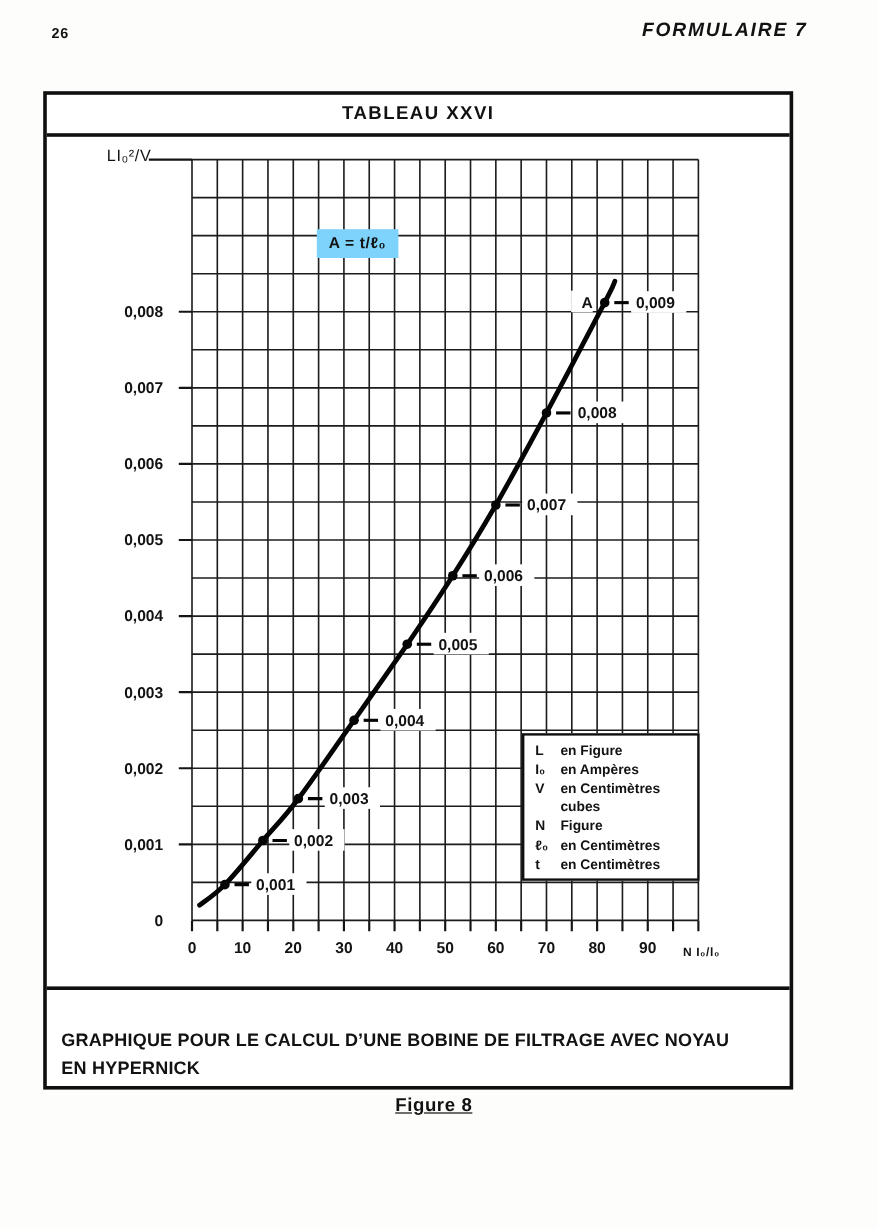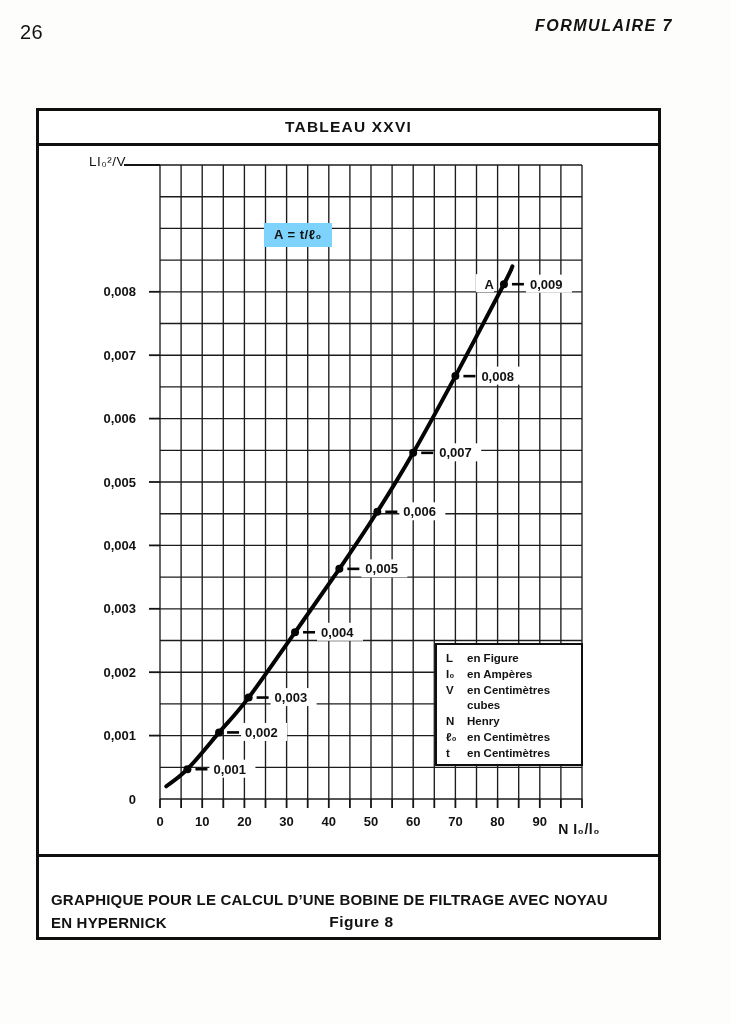--- a/index.html
+++ b/index.html
@@ -4,61 +4,61 @@
 <style>
   html,body{margin:0;padding:0}
   body{
     width:731px;height:1024px;position:relative;overflow:hidden;
     background:#fdfdfc;color:#121212;
     font-family:"Liberation Sans",sans-serif;
     -webkit-font-smoothing:antialiased;
   }
   .abs{position:absolute}
   
-  .page-number{left:20px;top:21px;font-size:20px;font-weight:400;letter-spacing:.5px}
+  .page-number{left:43px;top:21px;font-size:12px;font-weight:700;letter-spacing:.5px}
   .running-title{right:58px;top:17px;font-size:16px;font-weight:700;font-style:italic;letter-spacing:1.5px}
   
   .outer-box{
     left:36px;top:76px;width:625px;height:832px;box-sizing:border-box;
-    border:3px solid #0f0f0f;background:#fff;margin-top:32px;
+    border:3px solid #0f0f0f;background:#fff;
   }
   .title-strip{
     height:35px;box-sizing:border-box;border-bottom:3px solid #0f0f0f;
     display:flex;align-items:center;justify-content:center;
     font-size:15.5px;font-weight:700;letter-spacing:1.2px;
   }
   .chart-region{position:relative;height:708px}
   .chart-region svg{position:absolute;left:0;top:0}
   
   .grid{stroke:#1c1c1c;stroke-width:1.35}
   .tick{stroke:#141414;stroke-width:1.8}
   .ticklabel{font:700 13px "Liberation Sans",sans-serif;fill:#121212}
   .curve{fill:none;stroke:#040404;stroke-width:4;stroke-linecap:round;stroke-linejoin:round}
   .dot{fill:#040404}
   .dash{stroke:#040404;stroke-width:2.6}
   .labelbg{fill:#ffffff}
   .pointlabel{font:700 13px "Liberation Sans",sans-serif;fill:#121212}
   
   .y-axis-title{left:50px;top:8px;font-size:13.5px;font-weight:400;letter-spacing:.5px}
-  .x-axis-title{left:461px;top:675px;width:100px;text-align:right;font-size:14px;font-weight:700;letter-spacing:.5px}
+  .x-axis-title{left:461px;top:675px;width:100px;text-align:right;font-size:10px;font-weight:700;letter-spacing:.5px}
   .formula-box{left:225px;top:77px;background:#7dd3fc;padding:4px 10px 5px 10px;font-size:13px;font-weight:700;letter-spacing:.5px}
   .units-legend{
     left:396px;top:497px;width:148px;height:123px;box-sizing:border-box;
     border:2.5px solid #0f0f0f;background:#fff;padding:6px 4px 0 9px;
   }
   .legend-row{display:flex;font-size:11.5px;font-weight:700;line-height:15.8px;white-space:nowrap}
   .legend-sym{width:21px;flex:none}
   
   .caption-strip{
     height:83px;box-sizing:border-box;border-top:3px solid #0f0f0f;
     padding:31px 14px 0 12px;font-size:15px;font-weight:700;line-height:23px;letter-spacing:.2px;
   }
   .figure-label{
     left:36px;top:913px;width:625px;box-sizing:border-box;padding-left:26px;
-    text-align:center;font-size:15.5px;font-weight:700;letter-spacing:.5px;
+    text-align:center;font-size:15.5px;font-weight:700;letter-spacing:.5px;text-decoration:underline;
   }
 </style>
 </head>
 <body>
 
 <div class="abs page-number">26</div>
 <div class="abs running-title">FORMULAIRE 7</div>
 
 <div class="abs outer-box">
 
@@ -214,21 +214,21 @@
       <div class="legend-row">
         <span class="legend-sym">V</span>
         <span>en Centimètres</span>
       </div>
       <div class="legend-row">
         <span class="legend-sym"></span>
         <span>cubes</span>
       </div>
       <div class="legend-row">
         <span class="legend-sym">N</span>
-        <span>Henry</span>
+        <span>Figure</span>
       </div>
       <div class="legend-row">
         <span class="legend-sym">ℓ₀</span>
         <span>en Centimètres</span>
       </div>
       <div class="legend-row">
         <span class="legend-sym">t</span>
         <span>en Centimètres</span>
       </div>
     </div>

